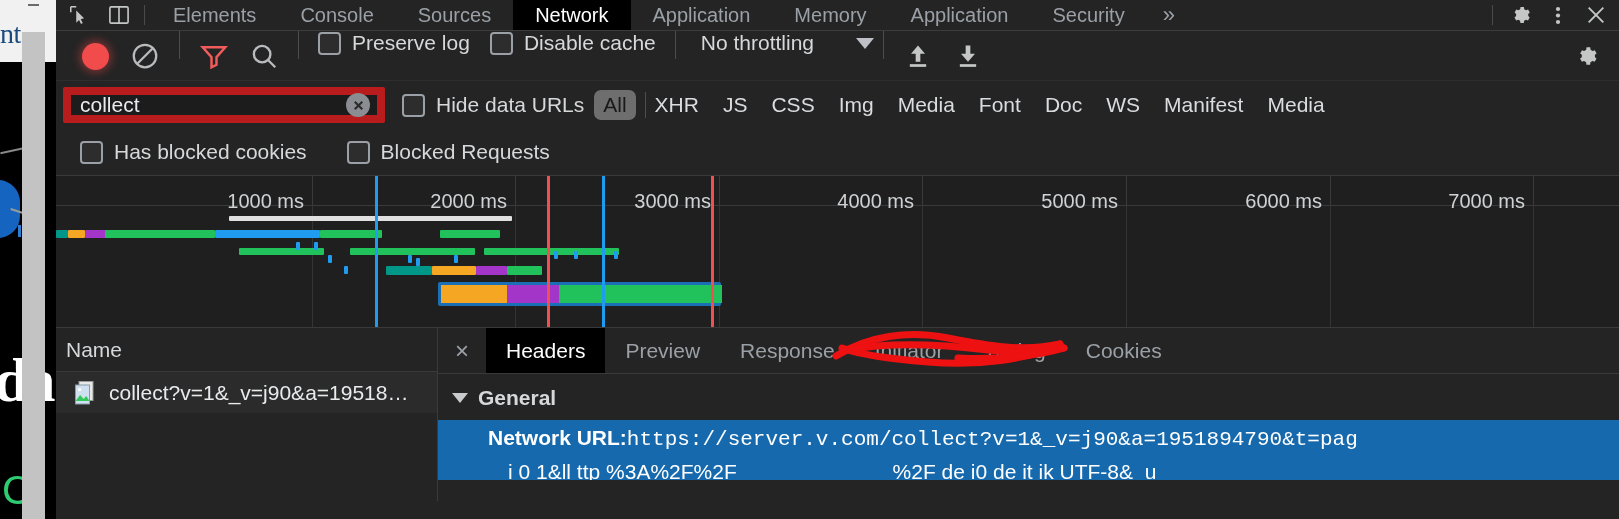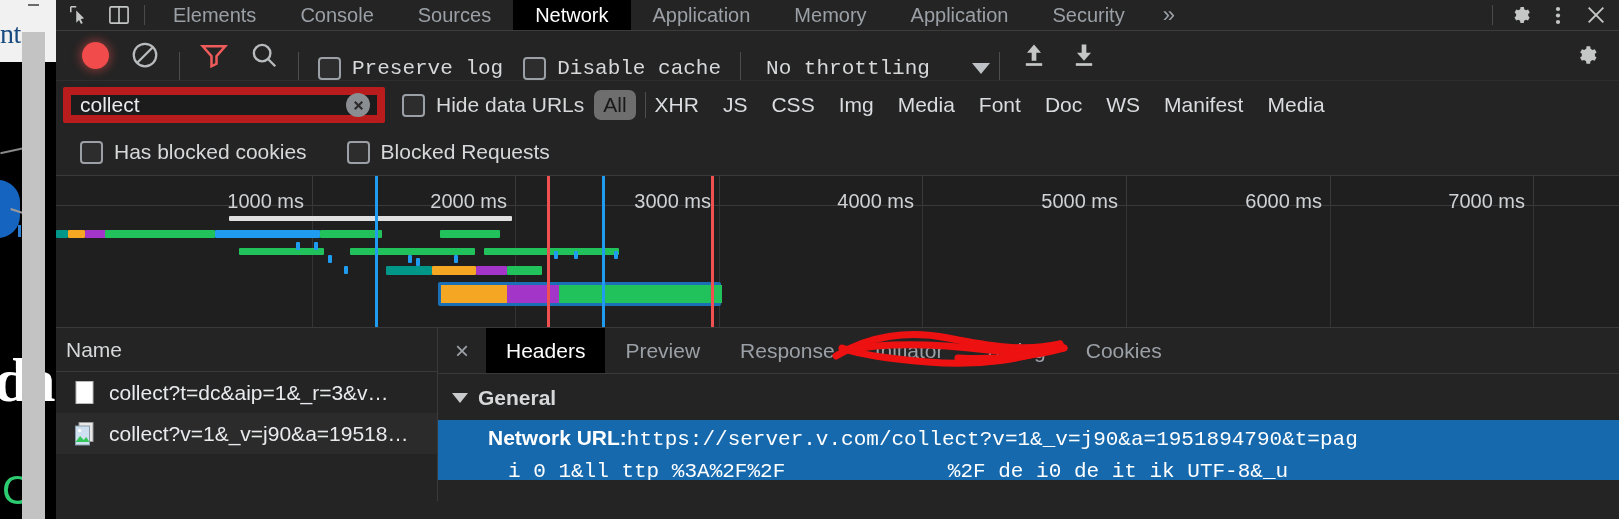--- a/index.html
+++ b/index.html
@@ -54,25 +54,24 @@
     white-space: nowrap;
   }
   .tab.active { background: #000; color: #fff; }
   .tab-more { display: flex; align-items: center; padding: 0 16px; color: #9aa0a6; font-size: 22px; }
   .tabstrip-right { margin-left: auto; display: flex; align-items: center; padding-right: 6px; gap: 4px; }
   .tr-icon { width: 34px; height: 31px; display: flex; align-items: center; justify-content: center; color: #c4c7c5; }
 
   
   .nettoolbar {
     position: relative; height: 50px;
-    display: flex; align-items: flex-end;
+    display: flex; align-items: flex-start;
     padding-left: 14px;
     gap: 0;
     border-bottom: 1px solid #2e2e2e;
-    font-family: Liberation Mono, monospace;
   }
   .nt-btn { width: 50px; height: 50px; display: flex; align-items: center; justify-content: center; }
   .rec-dot { width: 27px; height: 27px; border-radius: 50%; background: #f24b4b; box-shadow: 0 0 9px 3px rgba(242,75,75,.38); }
   .vsep { width: 1px; height: 28px; background: #4d4d4d; margin: 0 9px; }
   .cbwrap { display: flex; align-items: center; gap: 11px; padding: 0 10px; }
   .cbox { width: 23px; height: 23px; border: 2px solid #9aa0a6; border-radius: 4px; background: #2d2d2d; flex: 0 0 auto; }
   .cblabel { font-size: 21px; color: #d6d8da; white-space: nowrap; }
   .throttle { display: flex; align-items: center; gap: 42px; padding-left: 16px; }
   .throttle-val { font-size: 21px; color: #d6d8da; }
   .caret-dn { width: 0; height: 0; border-left: 9px solid transparent; border-right: 9px solid transparent; border-top: 11px solid #bdc1c6; }
@@ -161,21 +160,21 @@
     padding: 6px 0 6px 50px;
     font-family: "Liberation Mono", monospace;
     font-size: 21px; white-space: nowrap; overflow: hidden;
     height: 38px;
   }
   .urlrow b { font-family: "Liberation Sans", sans-serif; font-weight: bold; }
   .urlrow2 {
     position: relative;
     background: #1669ad; color: #fff;
     padding: 2px 0 0 70px;
-    font-family: Liberation Mono, monospace;
+    font-family: Liberation Sans, sans-serif;
     font-size: 21px; white-space: nowrap; overflow: hidden;
     height: 22px;
   }
   .scribble { position: absolute; pointer-events: none; }
 </style>
 </head>
 <body>
 
 <div id="root">
 
@@ -411,28 +410,20 @@
           <div class="ov-vline" style="left: 655px; background: rgb(240, 80, 80);"></div>
         </div>
     </div>
 
     <div class="lower">
 
       <div class="listpane">
         <div class="list-head">
           <span>Name</span>
         </div>
-        <div class="row">
-          <span class="ficon">
-            <svg width="22" height="26" viewBox="0 0 22 26">
-              <rect x="2" y="1.5" width="17" height="22" fill="#fff" stroke="#b8b8b8" stroke-width="1"></rect>
-            </svg>
-          </span>
-          <span class="rowname">collect?t=dc&amp;aip=1&amp;_r=3&amp;v…</span>
-        </div>
         <div class="row alt">
           <span class="ficon">
             <svg width="22" height="26" viewBox="0 0 22 26">
               <rect x="5" y="1.5" width="14" height="19" fill="#e8e8e8" stroke="#9a9a9a" stroke-width="1"></rect>
               <rect x="1.5" y="5" width="14" height="19" fill="#cfe0f0" stroke="#8a9aa8" stroke-width="1"></rect>
               <circle cx="5.6" cy="9.6" r="1.7" fill="#fff"></circle>
               <path d="M1.5 21l4.6-6 3.6 4 2.6-3 3.2 5z" fill="#34c759"></path>
             </svg>
           </span>
           <span class="rowname">collect?v=1&amp;_v=j90&amp;a=19518…</span>

